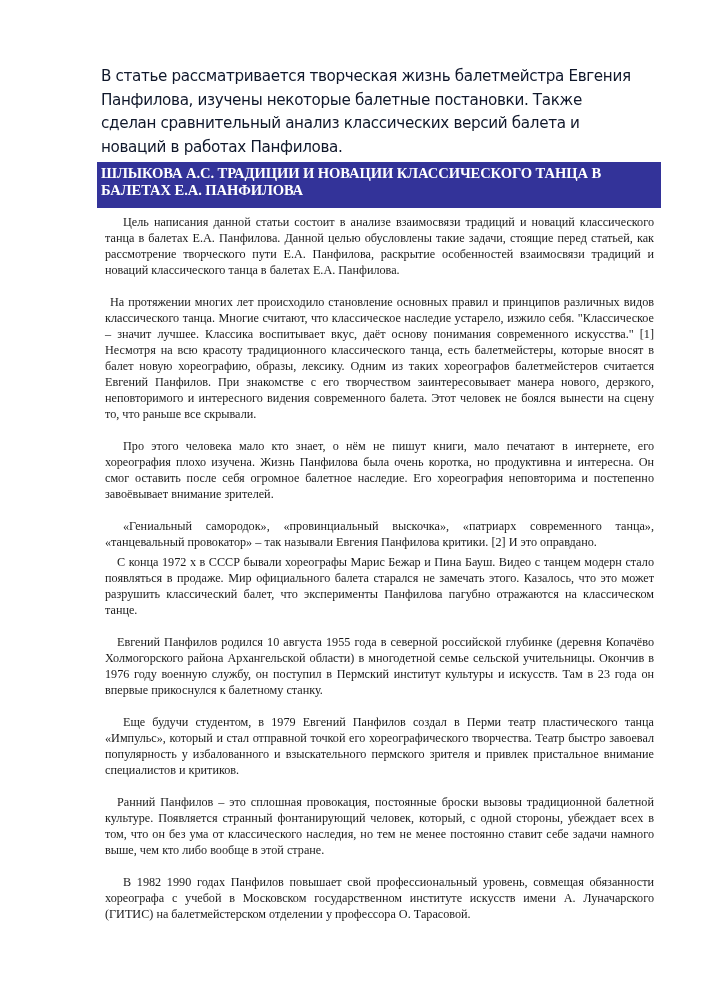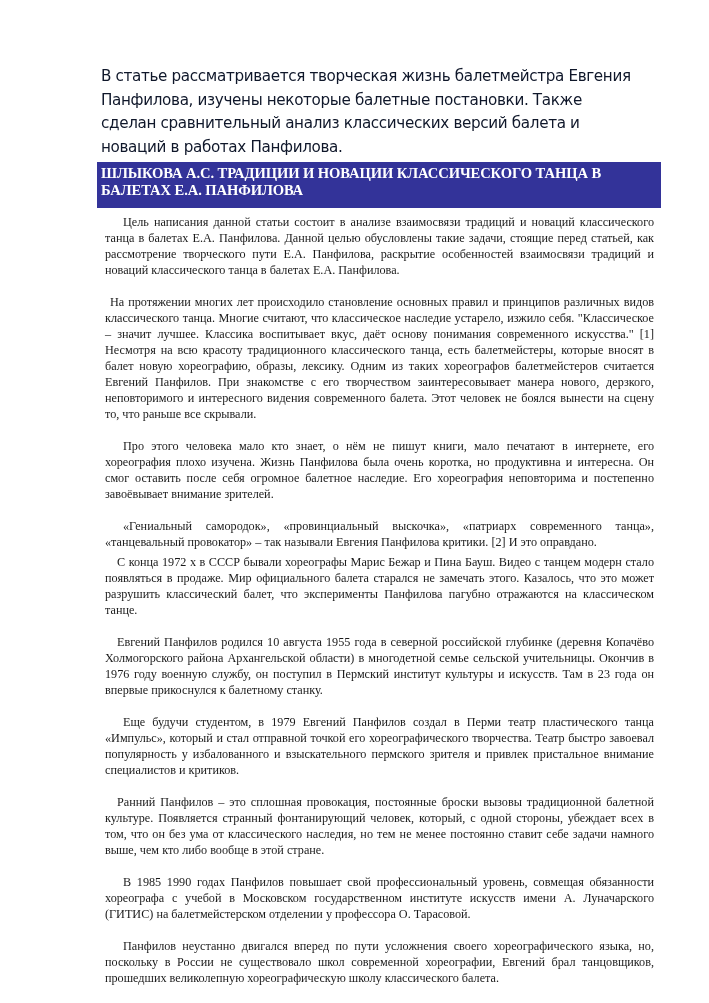--- a/index.html
+++ b/index.html
@@ -73,15 +73,14 @@
 
 <div class="body-text">
   <p>Цель написания данной статьи состоит в анализе взаимосвязи традиций и новаций классического танца в балетах Е.А. Панфилова. Данной целью обусловлены такие задачи, стоящие перед статьей, как рассмотрение творческого пути Е.А. Панфилова, раскрытие особенностей взаимосвязи традиций и новаций классического танца в балетах Е.А. Панфилова.</p>
   <p class="p-gap-l p-indent-small">На протяжении многих лет происходило становление основных правил и принципов различных видов классического танца. Многие считают, что классическое наследие устарело, изжило себя. "Классическое – значит лучшее. Классика воспитывает вкус, даёт основу понимания современного искусства." [1] Несмотря на всю красоту традиционного классического танца, есть балетмейстеры, которые вносят в балет новую хореографию, образы, лексику. Одним из таких хореографов балетмейстеров считается Евгений Панфилов. При знакомстве с его творчеством заинтересовывает манера нового, дерзкого, неповторимого и интересного видения современного балета. Этот человек не боялся вынести на сцену то, что раньше все скрывали.</p>
   <p class="p-gap-l">Про этого человека мало кто знает, о нём не пишут книги, мало печатают в интернете, его хореография плохо изучена. Жизнь Панфилова была очень коротка, но продуктивна и интересна. Он смог оставить после себя огромное балетное наследие. Его хореография неповторима и постепенно завоёвывает внимание зрителей.</p>
   <p class="p-gap-l">«Гениальный самородок», «провинциальный выскочка», «патриарх современного танца», «танцевальный провокатор» – так называли Евгения Панфилова критики. [2] И это оправдано.</p>
   <p class="p-indent-mid">С конца 1972 х в СССР бывали хореографы Марис Бежар и Пина Бауш. Видео с танцем модерн стало появляться в продаже. Мир официального балета старался не замечать этого. Казалось, что это может разрушить классический балет, что эксперименты Панфилова пагубно отражаются на классическом танце.</p>
   <p class="p-gap-l p-indent-mid">Евгений Панфилов родился 10 августа 1955 года в северной российской глубинке (деревня Копачёво Холмогорского района Архангельской области) в многодетной семье сельской учительницы. Окончив в 1976 году военную службу, он поступил в Пермский институт культуры и искусств. Там в 23 года он впервые прикоснулся к балетному станку.</p>
   <p class="p-gap-l">Еще будучи студентом, в 1979 Евгений Панфилов создал в Перми театр пластического танца «Импульс», который и стал отправной точкой его хореографического творчества. Театр быстро завоевал популярность у избалованного и взыскательного пермского зрителя и привлек пристальное внимание специалистов и критиков.</p>
   <p class="p-gap-l p-indent-mid">Ранний Панфилов – это сплошная провокация, постоянные броски вызовы традиционной балетной культуре. Появляется странный фонтанирующий человек, который, с одной стороны, убеждает всех в том, что он без ума от классического наследия, но тем не менее постоянно ставит себе задачи намного выше, чем кто либо вообще в этой стране.</p>
-  <p class="p-gap-l">В 1985 1990 годах Панфилов повышает свой профессиональный уровень, совмещая обязанности хореографа с учебой в Московском государственном институте искусств имени А. Луначарского (ГИТИС) на балетмейстерском отделении у профессора О. Тарасовой.</p>
-  <p class="p-gap-l">Панфилов неустанно двигался вперед по пути усложнения своего хореографического языка, но, поскольку в России не существовало школ современной хореографии, Евгений брал танцовщиков, прошедших великолепную хореографическую школу классического балета.</p>
+  <p class="p-gap-l">В 1982 1990 годах Панфилов повышает свой профессиональный уровень, совмещая обязанности хореографа с учебой в Московском государственном институте искусств имени А. Луначарского (ГИТИС) на балетмейстерском отделении у профессора О. Тарасовой.</p>
 </div>
 
 </body></html>

